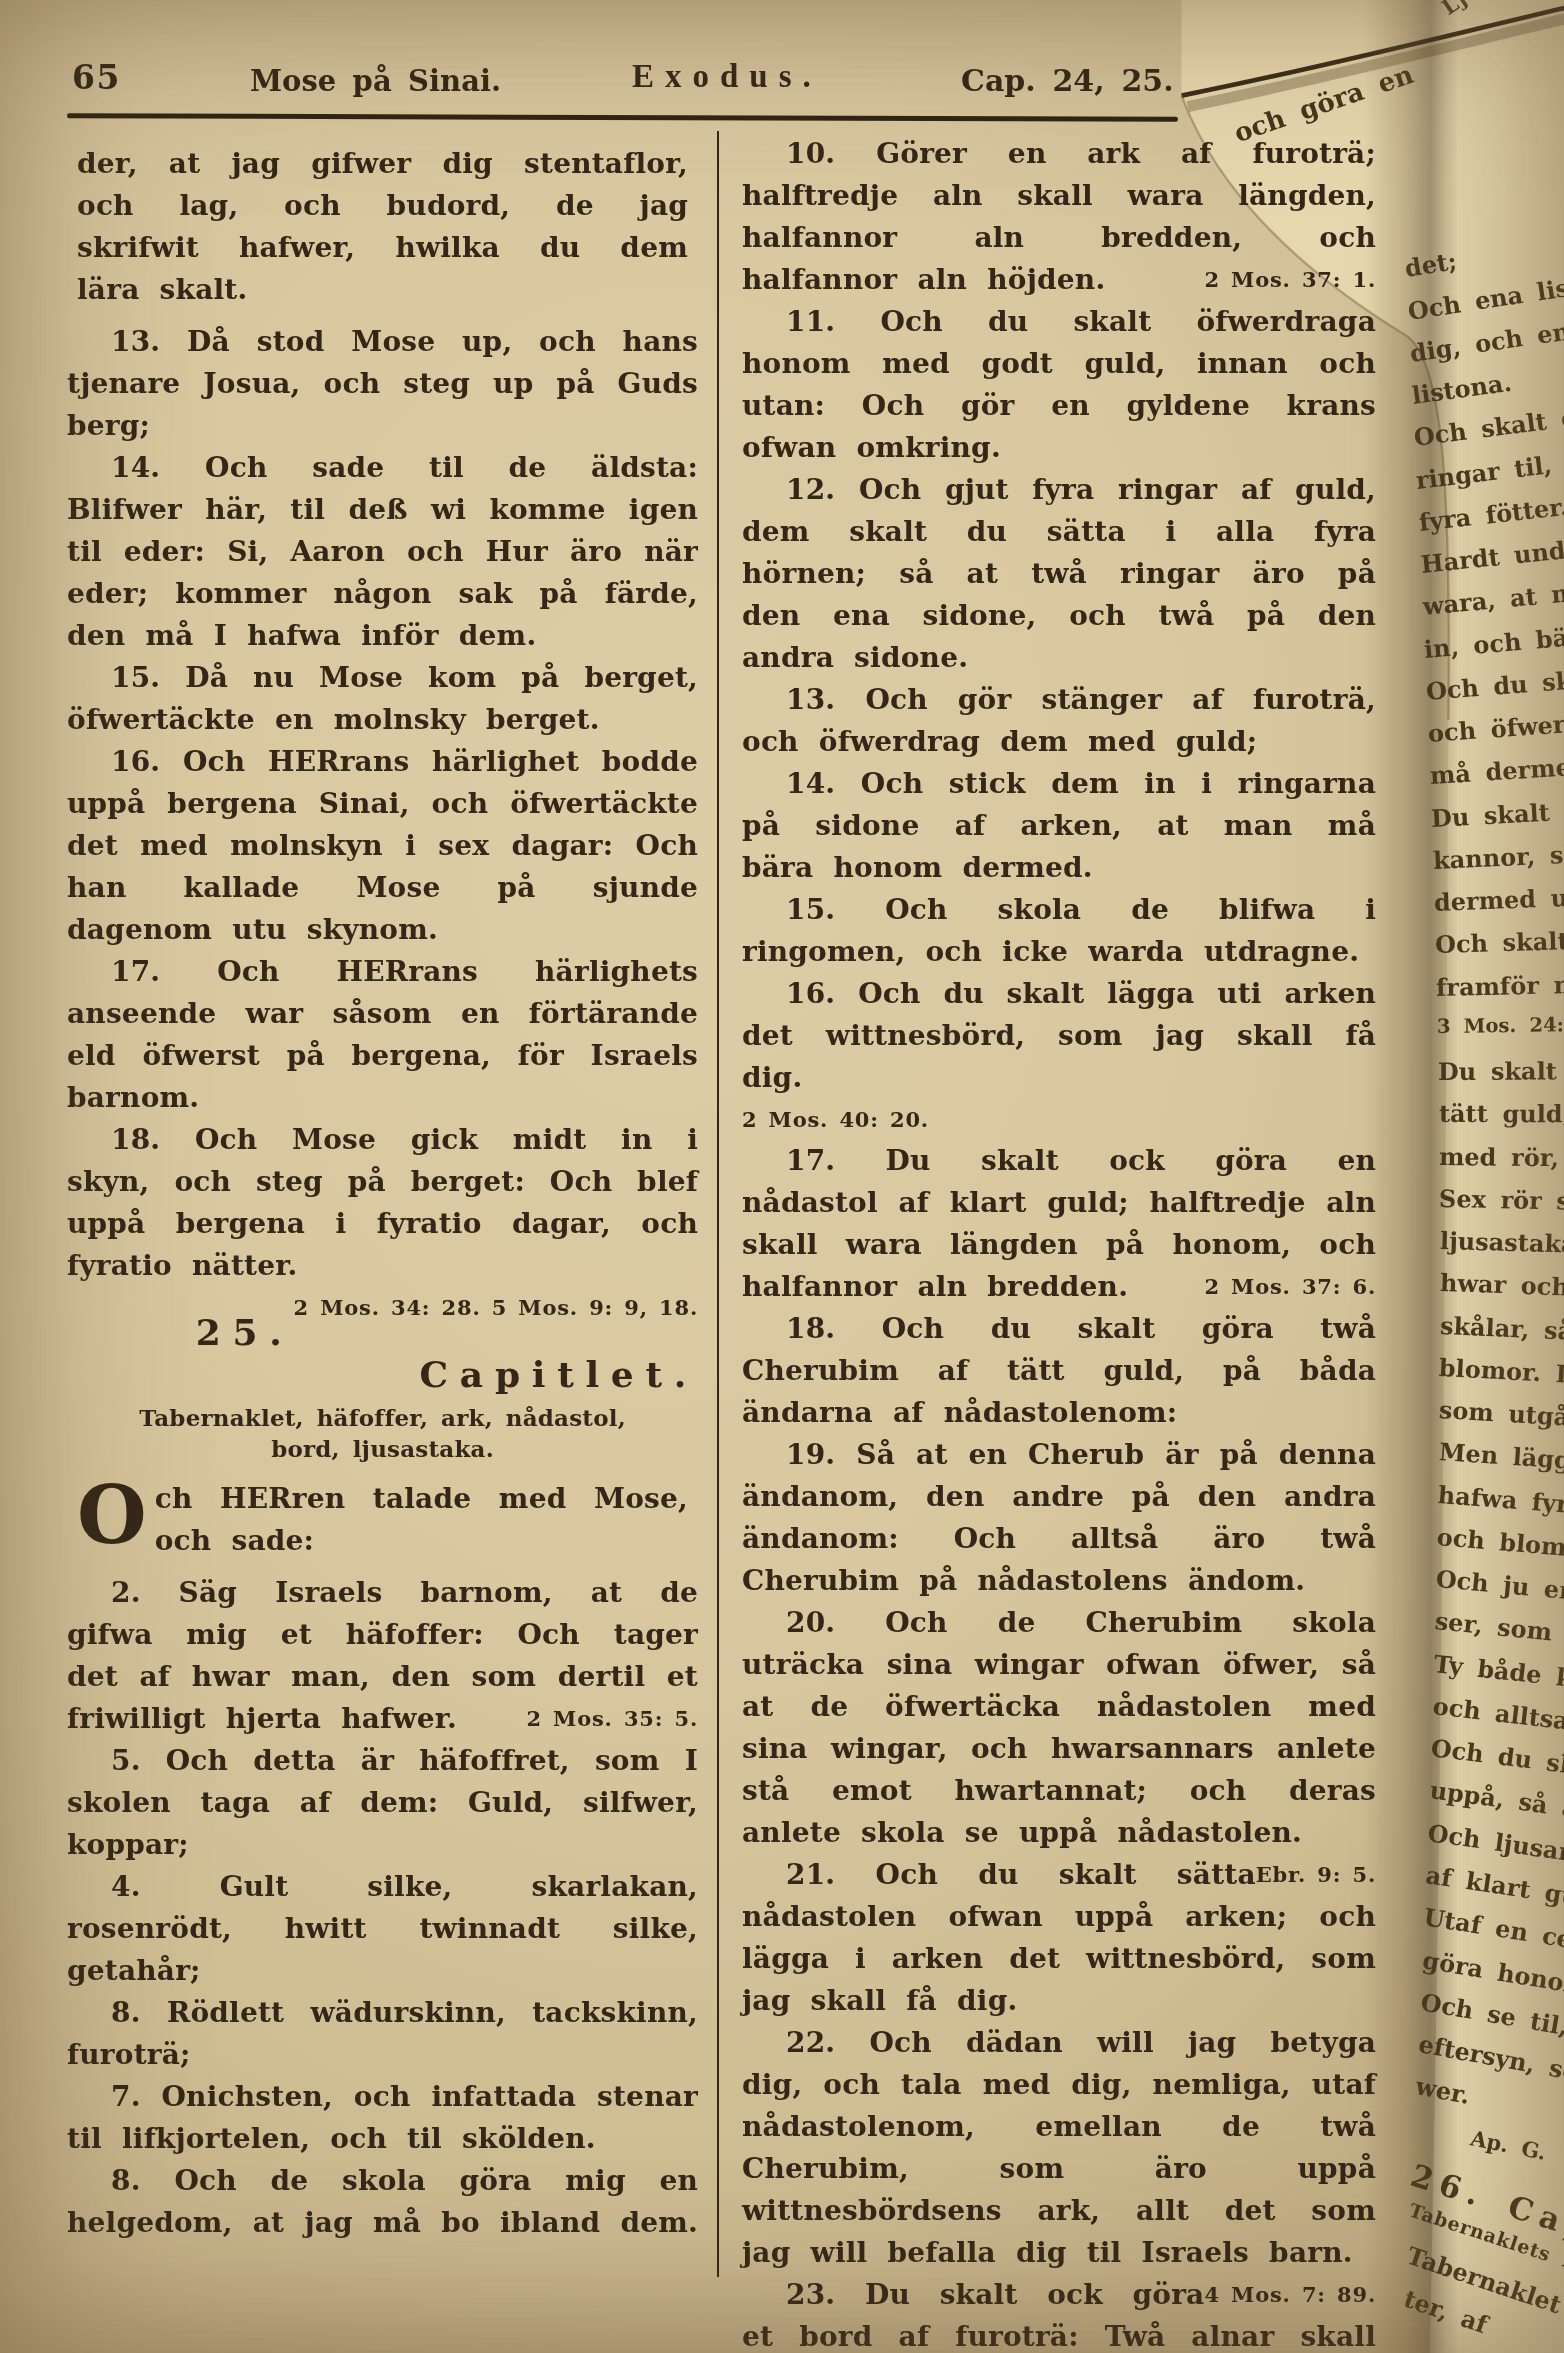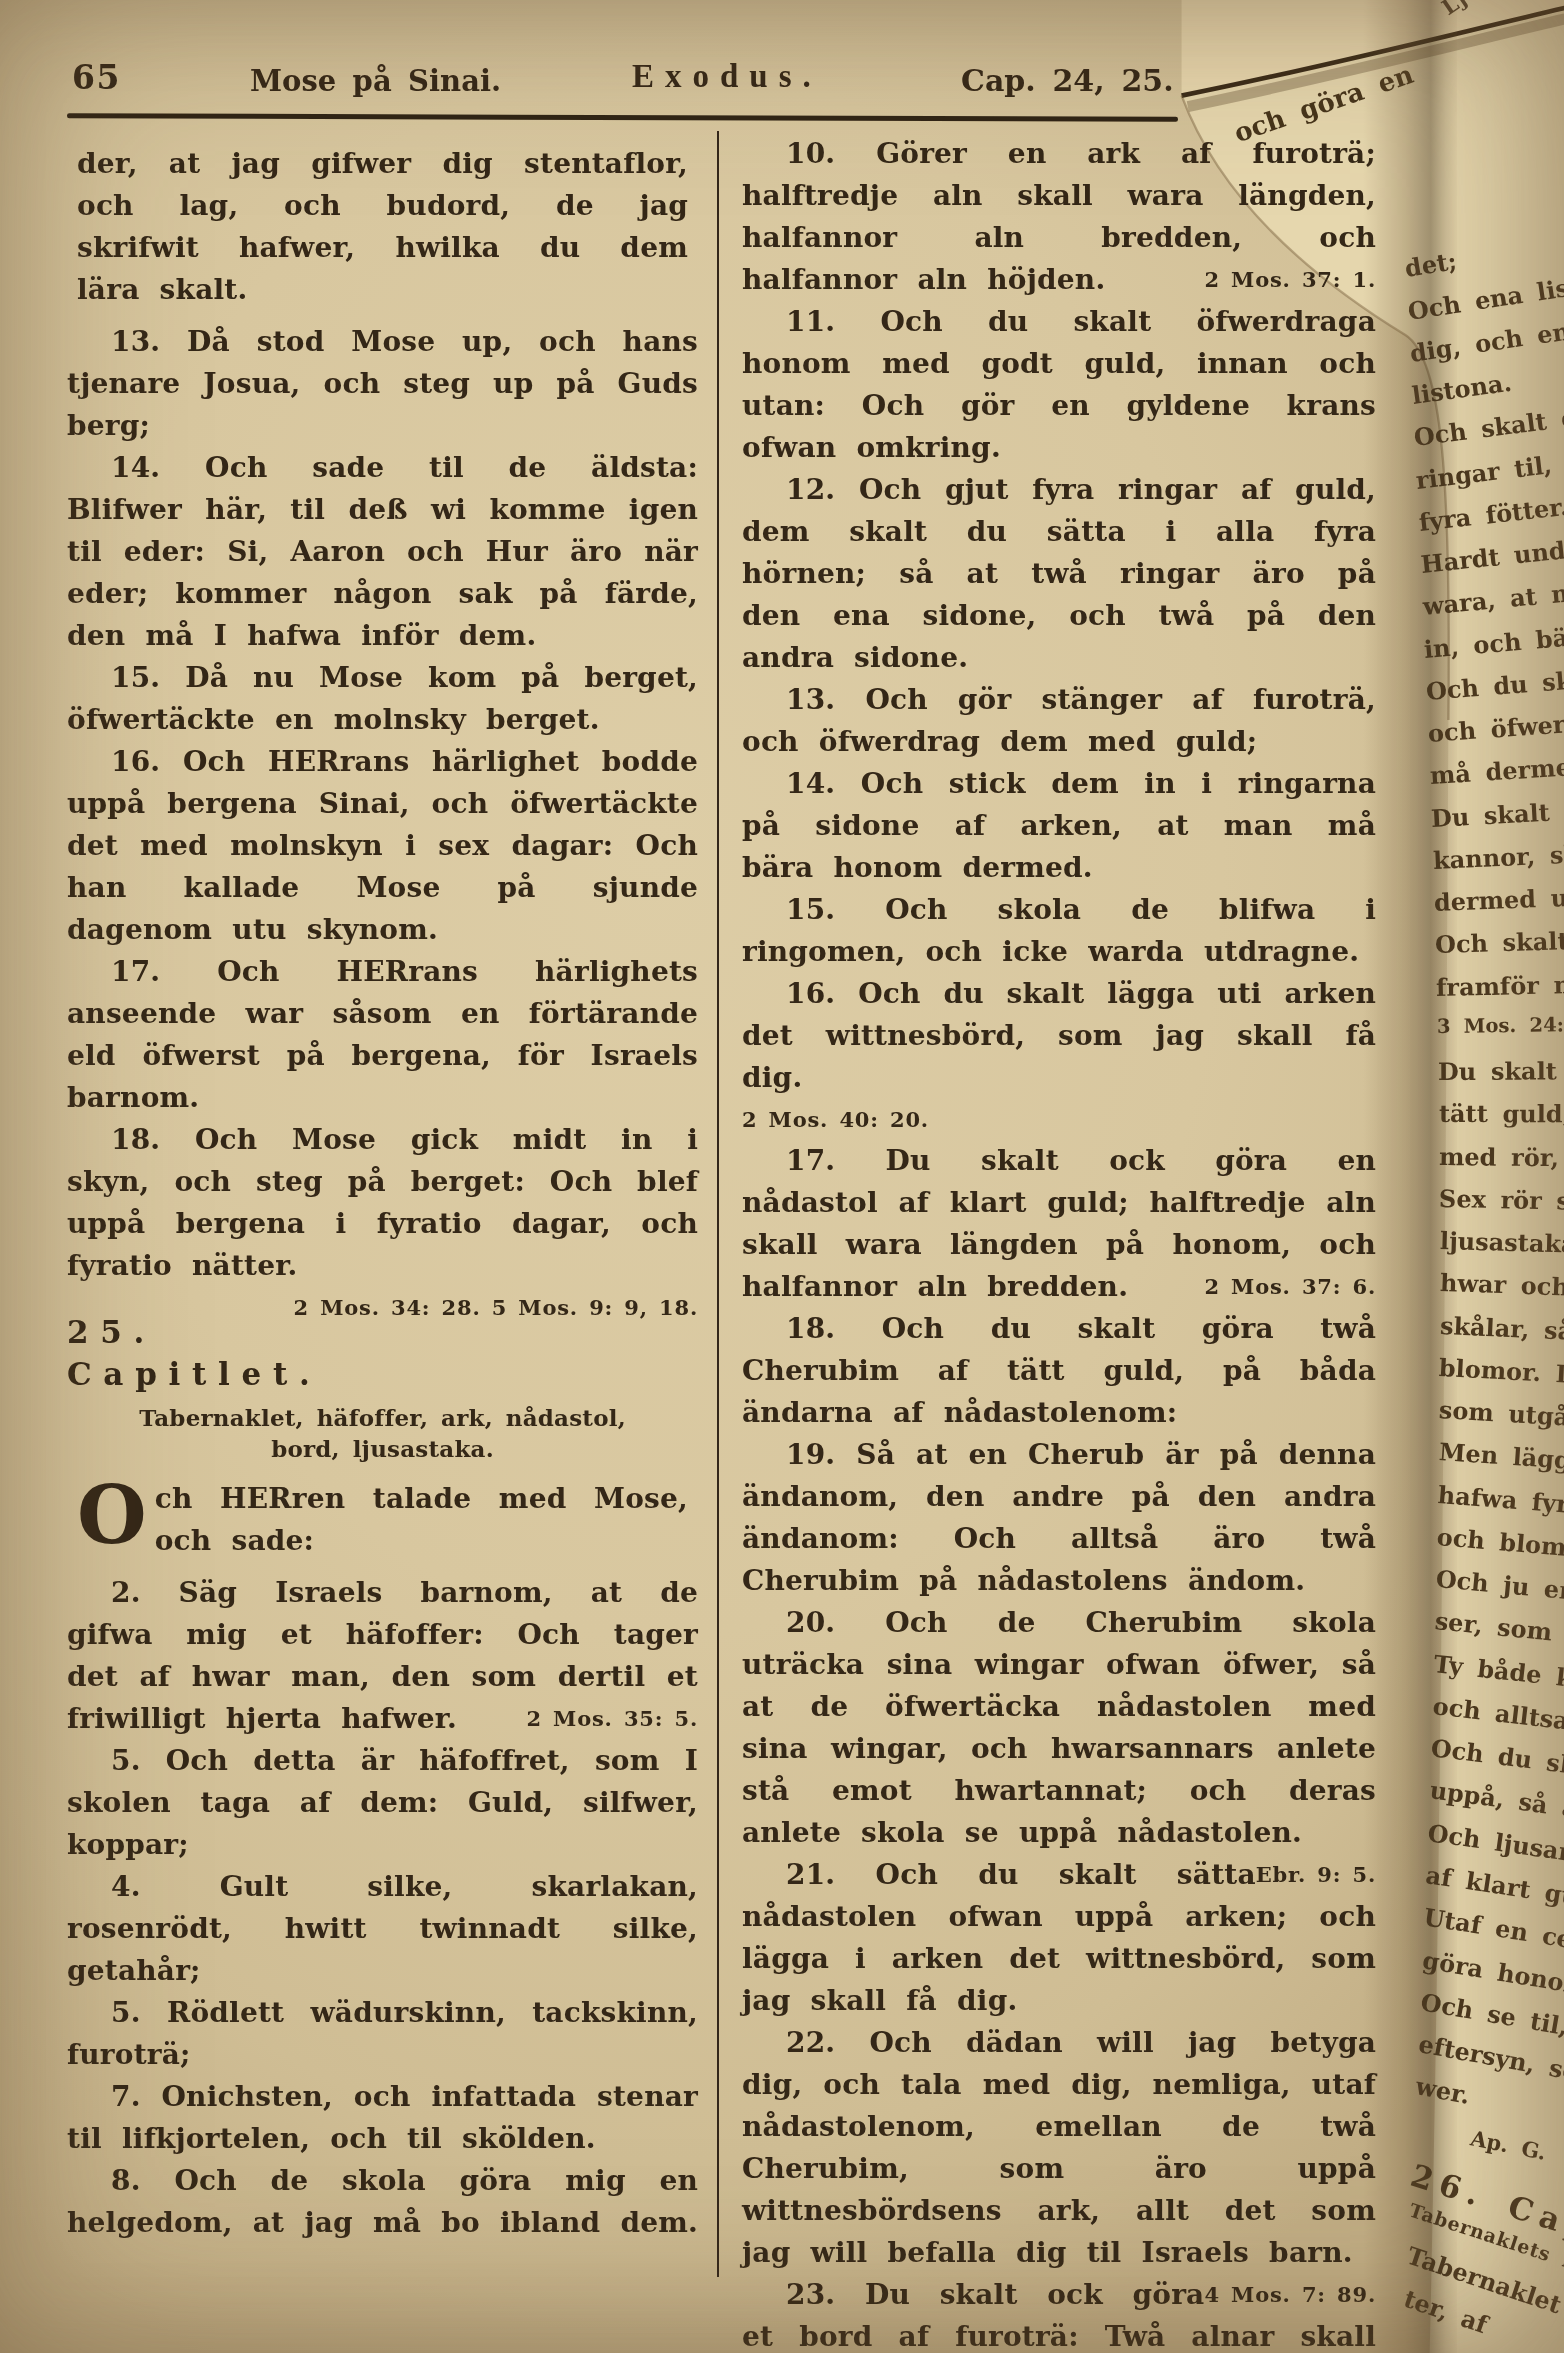--- a/index.html
+++ b/index.html
@@ -19,21 +19,21 @@
   
   #col-left,#col-right{position:absolute;top:133px;text-align:justify;font-size:28px;line-height:42px;
     font-weight:bold;word-spacing:10.2px;letter-spacing:0.2px;}
   #col-left{left:67px;width:631px;}
   #col-right{left:742px;width:634px;}
   #column-divider{position:absolute;left:717px;top:131px;width:2.3px;height:2146px;background:#33261a;}
   p.verse{margin:0;text-indent:44px;}
   p.cont{margin:10px;text-indent:0;}
   .vref{float:right;font-size:21px;font-weight:bold;line-height:42px;letter-spacing:0.8px;word-spacing:3.1px;text-indent:0;}
   .vref-wrap{font-size:21px;line-height:41px;font-weight:bold;letter-spacing:0.8px;word-spacing:3.1px;text-indent:0;}
-  h2.chapter-heading{margin:23.5px 0 7.8px;text-align:left;font-size:31px;letter-spacing:11.7px;font-weight:bold;text-indent:0;word-spacing:1.6px;}
+  h2.chapter-heading{margin:23.5px 0 7.8px;text-align:right;font-size:36px;letter-spacing:11.7px;font-weight:bold;text-indent:0;word-spacing:1.6px;}
   .chapter-summary{text-align:center;font-size:23px;line-height:31px;font-weight:bold;word-spacing:4.7px;padding:0 55px;margin:0 0 14px;text-indent:0;}
   .drop-cap{float:left;font-size:80px;line-height:69px;padding:3.1px 7.8px 0 0;font-weight:bold;}
   
   #next-page-svg{position:absolute;left:0;top:0;z-index:0;}
   #gutter-shadow{position:absolute;left:1363px;top:0;width:94px;height:2354px;z-index:3;pointer-events:none;
     background:linear-gradient(90deg, rgba(110,86,52,0) 0%, rgba(105,82,50,.28) 45%, rgba(70,54,32,.42) 72%, rgba(70,54,32,.16) 88%, rgba(140,112,72,.05) 100%);}
   #fragments{position:absolute;left:0;top:0;width:1565px;height:2354px;z-index:2;pointer-events:none;}
   .frag{position:absolute;white-space:nowrap;font-weight:bold;font-size:24px;color:#4a371e;transform-origin:left center;word-spacing:6.3px;}
   .frag-ref{font-size:19.6px;}
   .frag-ch{font-size:31px;letter-spacing:7.8px;}
@@ -75,21 +75,21 @@
       <p class="verse">15. Då nu Mose kom på berget, öfwertäckte en molnsky berget.</p>
       <p class="verse">16. Och HERrans härlighet bodde uppå bergena Sinai, och öfwertäckte det med molnskyn i sex dagar: Och han kallade Mose på sjunde dagenom utu skynom.</p>
       <p class="verse">17. Och HERrans härlighets anseende war såsom en förtärande eld öfwerst på bergena, för Israels barnom.</p>
       <p class="verse">18. Och Mose gick midt in i skyn, och steg på berget: Och blef uppå bergena i fyratio dagar, och fyratio nätter.<span class="vref">2 Mos. 34: 28.  5 Mos. 9: 9, 18.</span></p>
       <h2 class="chapter-heading">25. Capitlet.</h2>
       <div class="chapter-summary">Tabernaklet, häfoffer, ark, nådastol, bord, ljusastaka.</div>
       <p class="cont"><span class="drop-cap">O</span>ch HERren talade med Mose, och sade:</p>
       <p class="verse">2. Säg Israels barnom, at de gifwa mig et häfoffer: Och tager det af hwar man, den som dertil et friwilligt hjerta hafwer.<span class="vref">2 Mos. 35: 5.</span></p>
       <p class="verse">5. Och detta är häfoffret, som I skolen taga af dem: Guld, silfwer, koppar;</p>
       <p class="verse">4. Gult silke, skarlakan, rosenrödt, hwitt twinnadt silke, getahår;</p>
-      <p class="verse">5. Rödlett wädurskinn, tackskinn, furoträ;</p>
+      <p class="verse">8. Rödlett wädurskinn, tackskinn, furoträ;</p>
       <p class="verse">7. Onichsten, och infattada stenar til lifkjortelen, och til skölden.</p>
       <p class="verse">8. Och de skola göra mig en helgedom, at jag må bo ibland dem.</p>
     </div>
   <div id="column-divider"></div>
   <div id="col-right">
       <p class="verse">10. Görer en ark af furoträ; halftredje aln skall wara längden, halfannor aln bredden, och halfannor aln höjden.<span class="vref">2 Mos. 37: 1.</span></p>
       <p class="verse">11. Och du skalt öfwerdraga honom med godt guld, innan och utan: Och gör en gyldene krans ofwan omkring.</p>
       <p class="verse">12. Och gjut fyra ringar af guld, dem skalt du sätta i alla fyra hörnen; så at twå ringar äro på den ena sidone, och twå på den andra sidone.</p>
       <p class="verse">13. Och gör stänger af furoträ, och öfwerdrag dem med guld;</p>
       <p class="verse">14. Och stick dem in i ringarna på sidone af arken, at man må bära honom dermed.</p>

